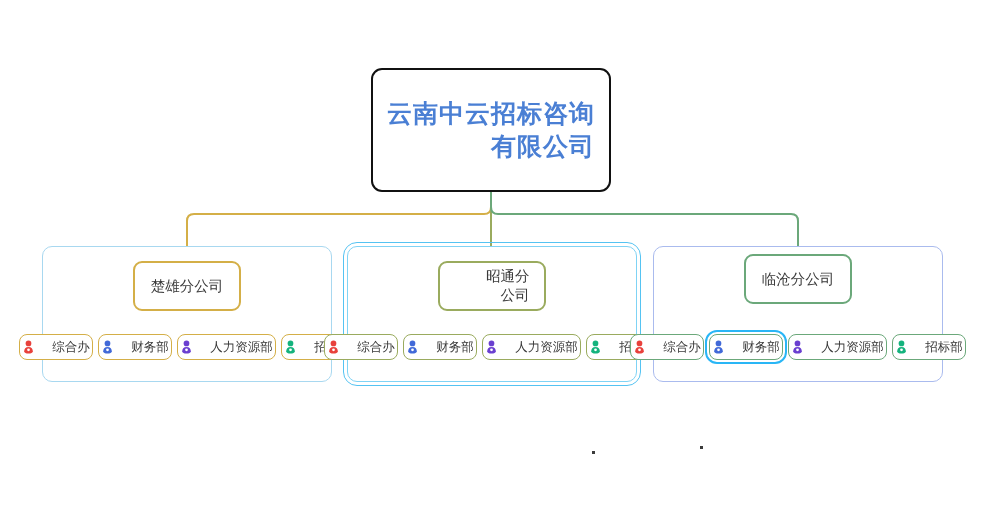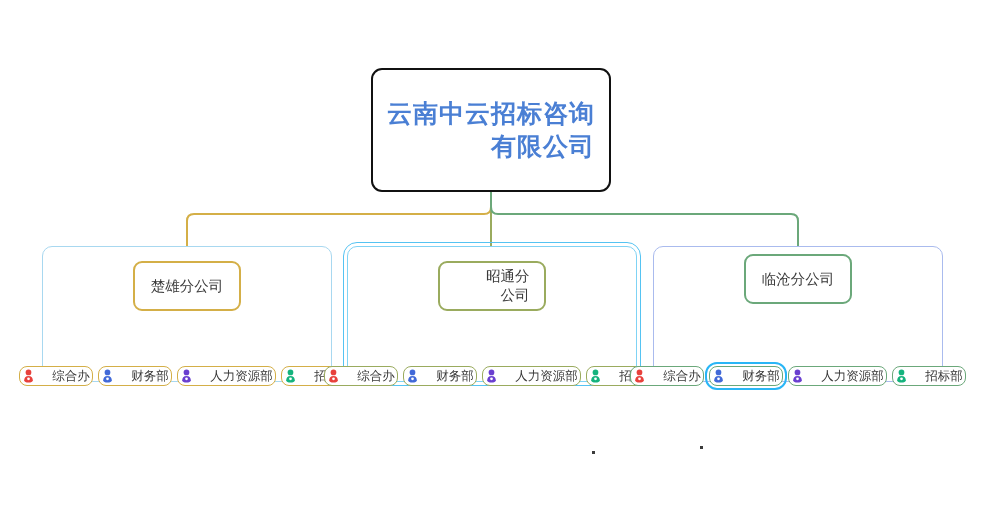--- a/index.html
+++ b/index.html
@@ -69,30 +69,29 @@
     border-radius: 9px;
     border-width: 2px;
     border-style: solid;
     font-size: 14.5px;
     color: #3a3a3a;
     padding: 0 14px;
   }
 
   
   .leaf-node {
-    height: 20px;
+    height: 26px;
     border-radius: 8px;
     border-width: 1.8px;
     border-style: solid;
     font-size: 12.5px;
     color: #3a3a3a;
     padding: 0 8px;
     gap: 18px;
     white-space: nowrap;
-    margin-top: 32px;
   }
   .leaf-node.selected {
     outline: 2px solid #29b6f6;
     outline-offset: 2.5px;
     border-radius: 8px;
   }
   .leaf-icon {
     display: inline-flex;
     align-items: center;
     justify-content: center;

